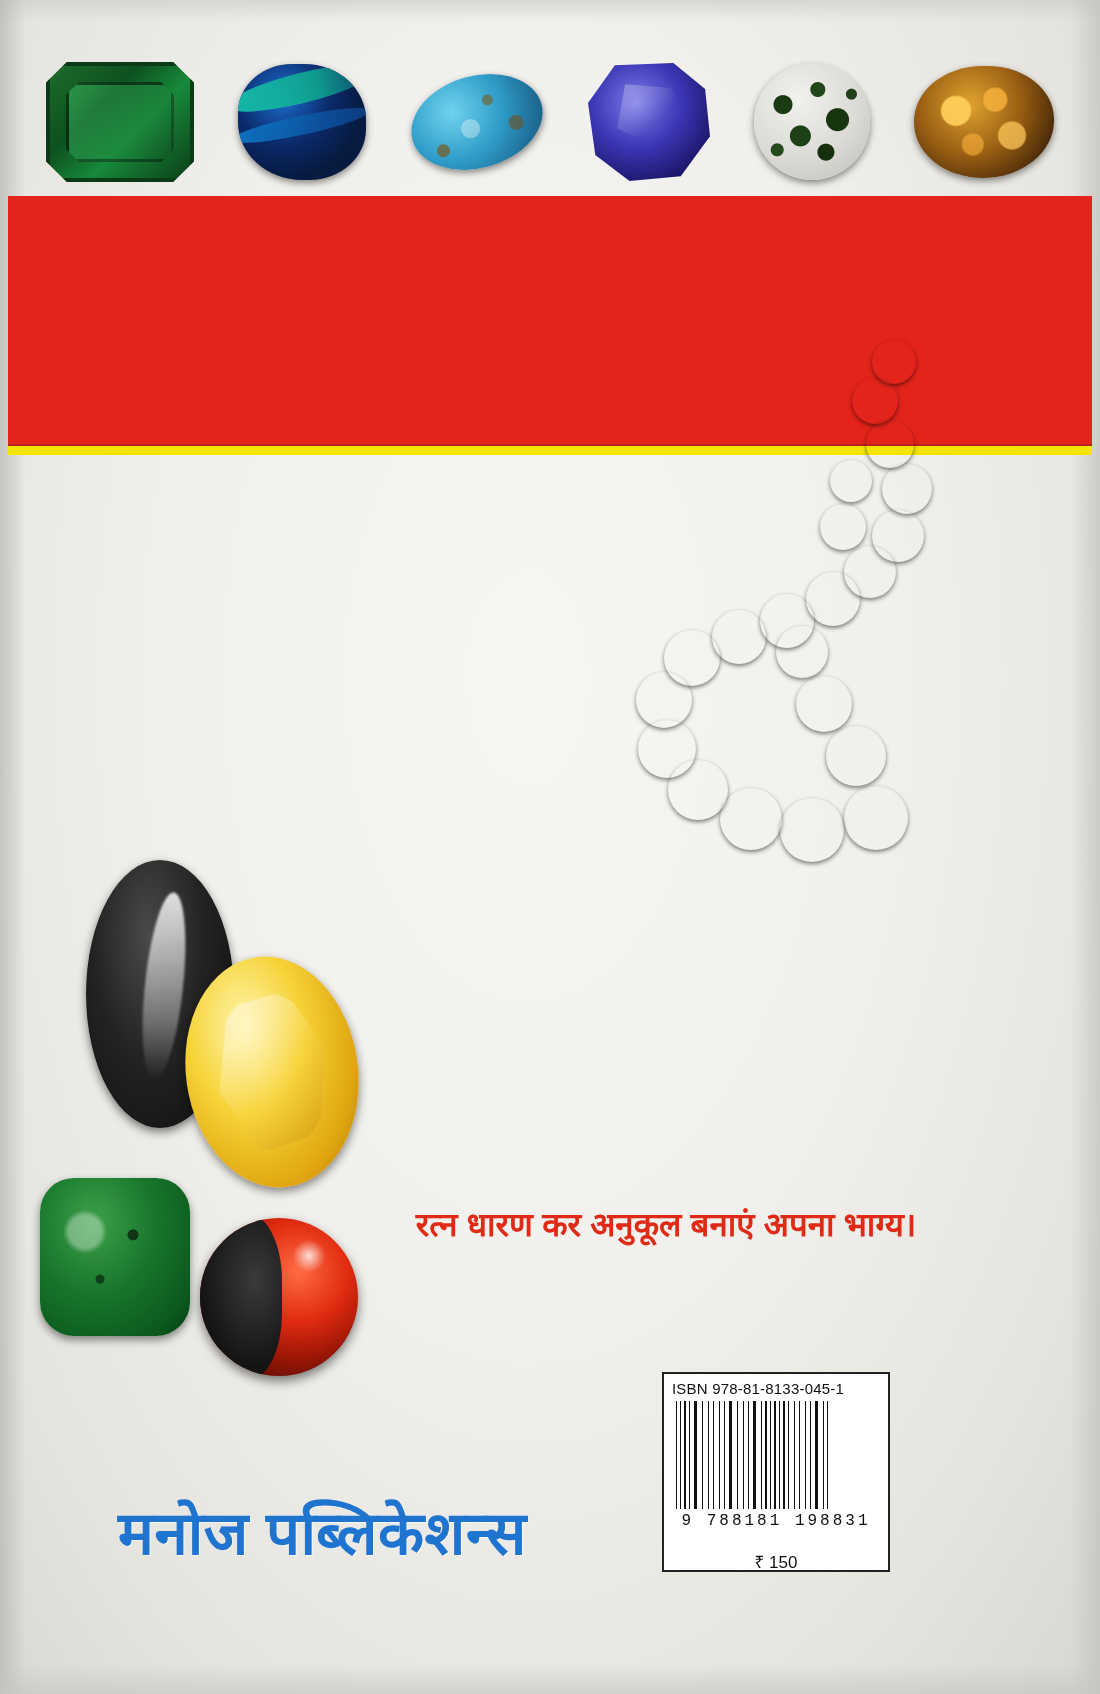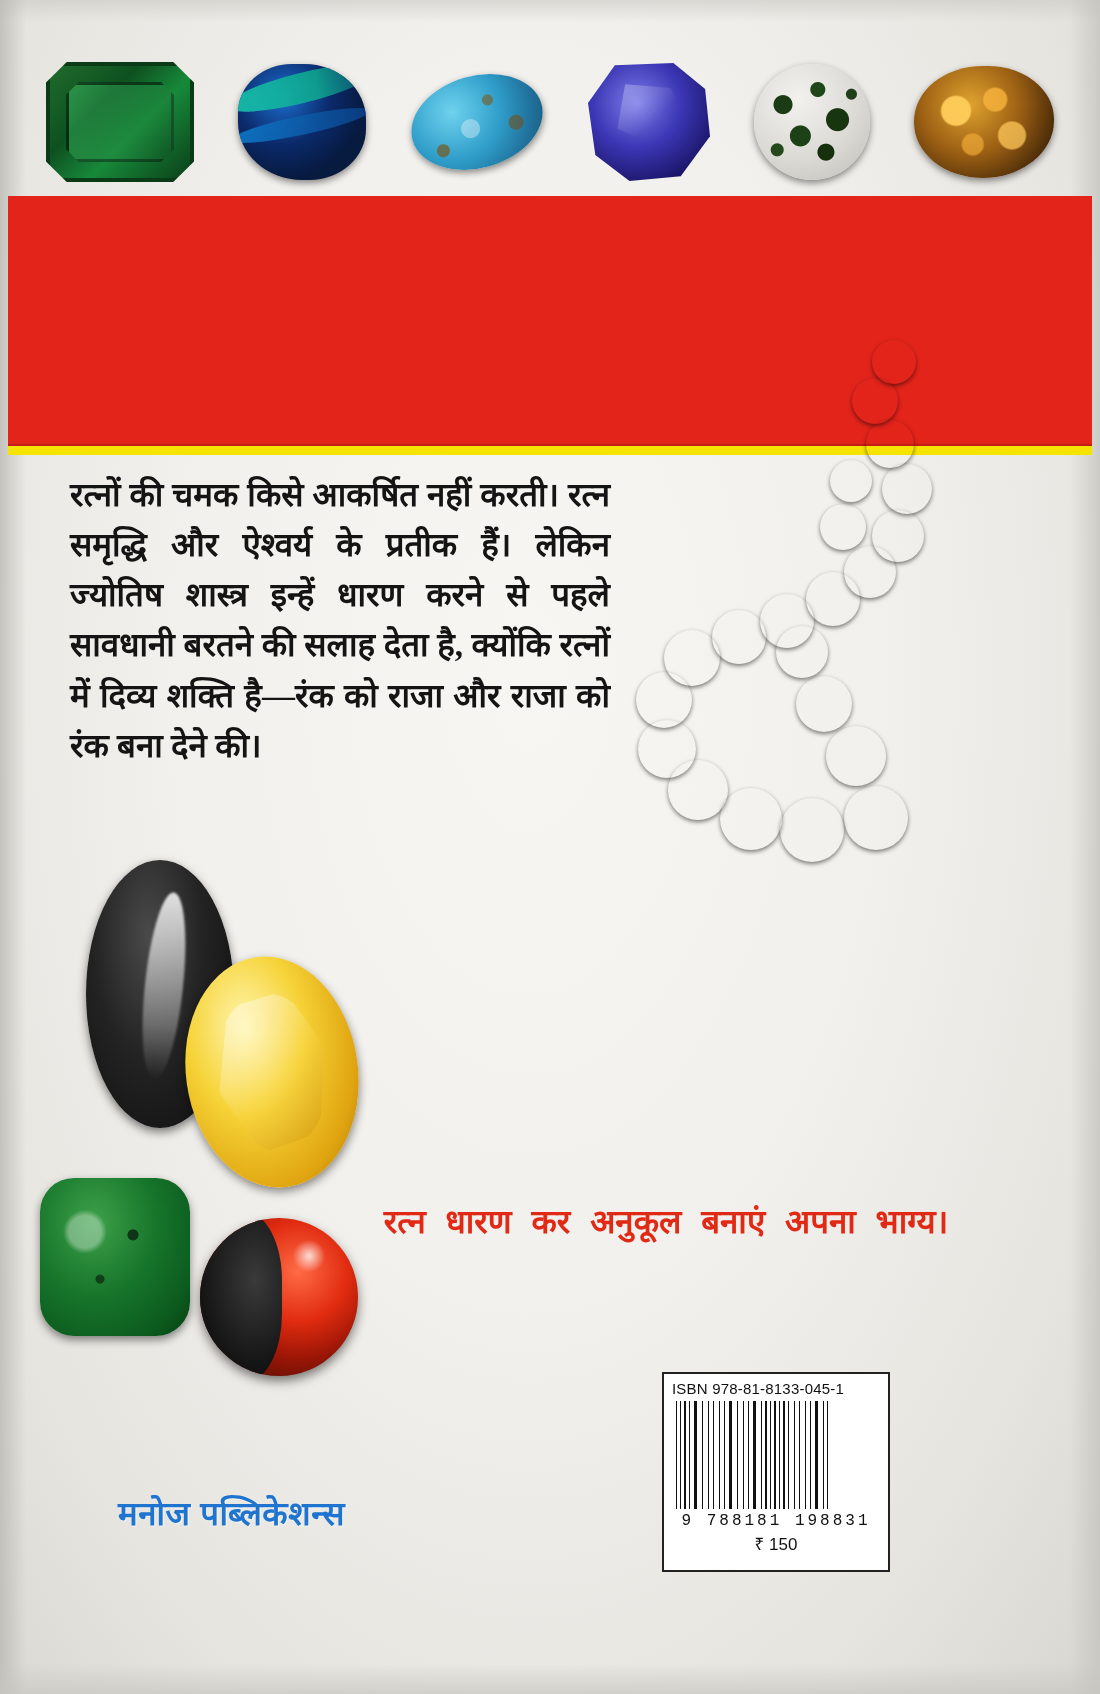--- a/index.html
+++ b/index.html
@@ -233,21 +233,21 @@
   .tagline {
     position: absolute;
     left: 372px;
     top: 1200px;
     width: 588px;
     text-align: center;
     color: #e02a16;
     font-size: 33px;
     line-height: 1.5;
     font-weight: bold;
-    font-family: Liberation Mono, monospace;
+    font-family: Liberation Sans, sans-serif;
   }
 
   
   .necklace {
     position: absolute;
     left: 620px;
     top: 320px;
     width: 390px;
     height: 560px;
   }
@@ -360,21 +360,21 @@
     background: radial-gradient(circle, rgba(255,255,255,.8), rgba(255,255,255,0) 70%);
     border-radius: 50%;
   }
 
   
   .publisher {
     position: absolute;
     left: 118px;
     top: 1490px;
     color: #1f74d0;
-    font-size: 33px;
+    font-size: 60px;
     font-weight: bold;
     letter-spacing: .5px;
     font-family: "Liberation Sans", sans-serif;
     text-shadow: 1px 1px 0 rgba(255,255,255,.6);
   }
 
   
   .barcode-box {
     position: absolute;
     left: 662px;
@@ -407,21 +407,21 @@
   }
   .barcode-digits {
     margin-top: 3px;
     font-size: 16px;
     letter-spacing: 3px;
     color: #111;
     text-align: center;
     font-family: "Liberation Mono", monospace;
   }
   .price {
-    margin-top: 2px;
+    margin-top: 20px;
     text-align: center;
     font-size: 17px;
     color: #111;
   }
 </style>
 </head>
 <body>
 
 <div class="page">
   <div class="paper"></div>
@@ -459,21 +459,20 @@
     <div class="bead" style="left:100px;top:468px;width:62px;height:62px;"></div>
     <div class="bead" style="left:160px;top:478px;width:64px;height:64px;"></div>
     <div class="bead" style="left:224px;top:466px;width:64px;height:64px;"></div>
     <div class="bead" style="left:206px;top:406px;width:60px;height:60px;"></div>
     <div class="bead" style="left:176px;top:356px;width:56px;height:56px;"></div>
     <div class="bead" style="left:156px;top:306px;width:52px;height:52px;"></div>
     <div class="bead" style="left:200px;top:184px;width:46px;height:46px;"></div>
     <div class="bead" style="left:210px;top:140px;width:42px;height:42px;"></div>
   </div>
 
-  <div class="para-1">रत्नों की चमक किसे आकर्षित नहीं करती। रत्न समृद्धि और ऐश्वर्य के प्रतीक हैं। लेकिन ज्योतिष शास्त्र इन्हें धारण करने से पहले सावधानी बरतने की सलाह देता है, क्योंकि रत्नों में दिव्य शक्ति है—रंक को राजा और राजा को रंक बना देने की।</div>
 
   <div class="gem-black-oval"></div>
   <div class="gem-citrine"></div>
   <div class="gem-green-square"></div>
   <div class="gem-redblack-sphere"></div>
 
   <div class="tagline">रत्न धारण कर अनुकूल बनाएं अपना भाग्य।</div>
 
   <div class="publisher">मनोज पब्लिकेशन्स</div>
 

